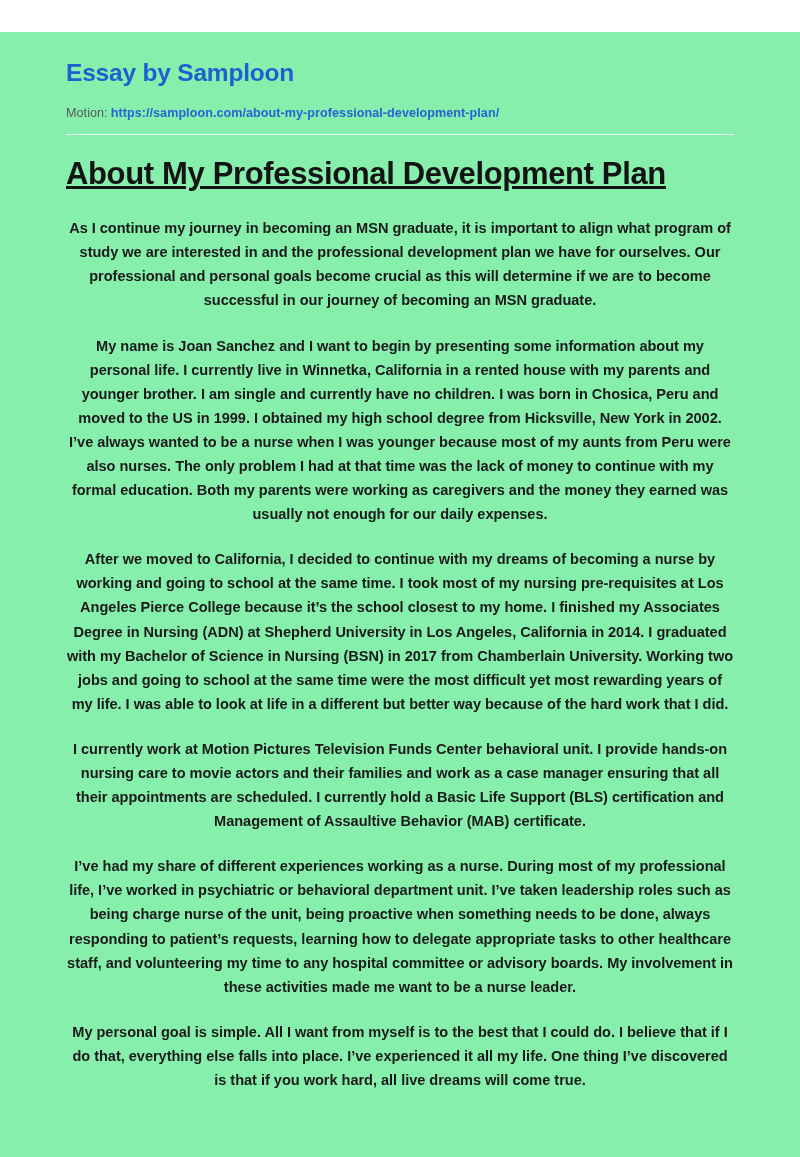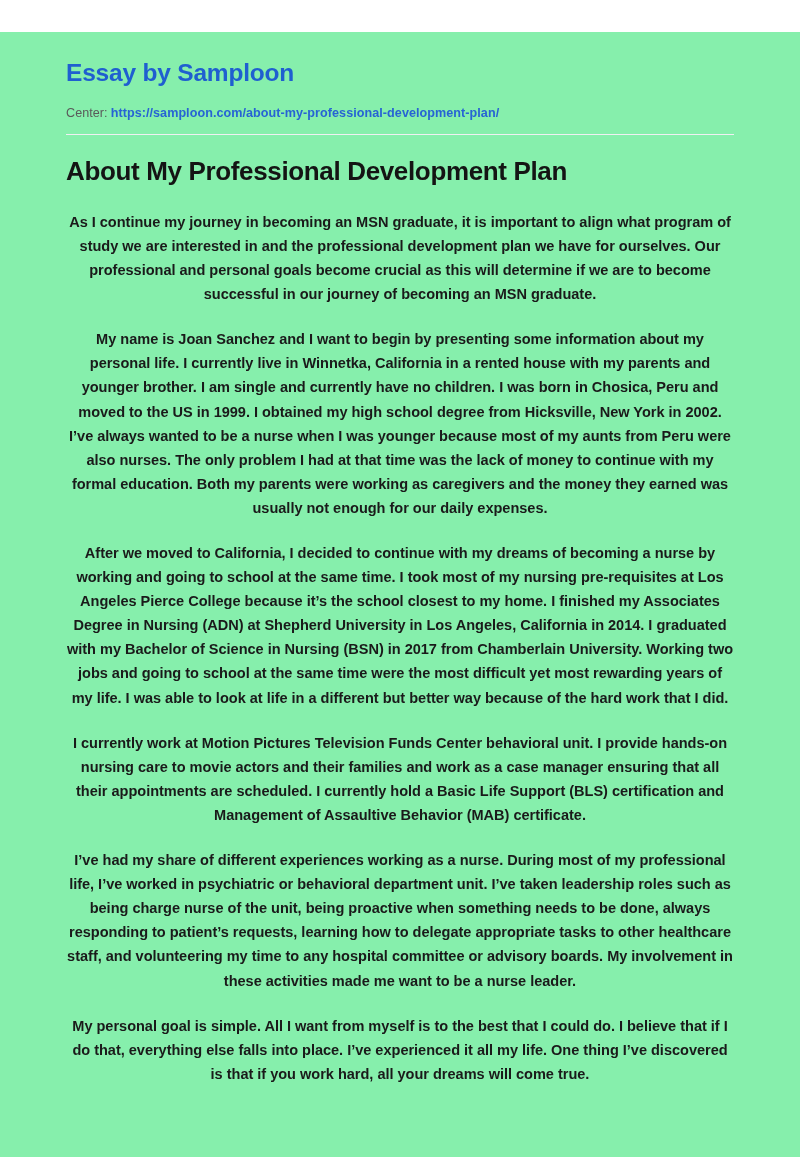--- a/index.html
+++ b/index.html
@@ -56,26 +56,27 @@
   .divider {
     margin: 14px 66px 0 66px;
     height: 1px;
     background: #f0f0f2;
     border: 0;
   }
   .content {
     padding: 20px 66px 0 66px;
   }
   .doc-title {
-    font-size: 26px;
+    font-size: 31px;
     font-weight: bold;
     color: #141414;
     letter-spacing: -0.35px;
     margin: 0 0 22px 0;
     line-height: 1.25;
+    text-decoration: underline;
   }
   .para {
     font-size: 14.55px;
     line-height: 24.1px;
     color: #1a1a1a;
     font-weight: 600;
     margin: 0 0 21px 0;
     text-align: center;
     letter-spacing: -0.02px;
   }
@@ -84,30 +85,30 @@
   }
 </style>
 </head>
 <body>
 
 <div class="page">
 
   <div class="header">
     <div class="brand">Essay by Samploon</div>
     <div class="source-line">
-      <span class="source-label">Center:</span><a class="source-url" href="#">https://samploon.com/about-my-professional-development-plan/</a>
+      <span class="source-label">Motion:</span><a class="source-url" href="#">https://samploon.com/about-my-professional-development-plan/</a>
     </div>
   </div>
 
   <hr class="divider">
 
   <div class="content">
     <h1 class="doc-title">About My Professional Development Plan</h1>
 
     <p class="para">As I continue my journey in becoming an MSN graduate, it is important to align what program of study we are interested in and the professional development plan we have for ourselves. Our professional and personal goals become crucial as this will determine if we are to become successful in our journey of becoming an MSN graduate.</p>
     <p class="para">My name is Joan Sanchez and I want to begin by presenting some information about my personal life. I currently live in Winnetka, California in a rented house with my parents and younger brother. I am single and currently have no children. I was born in Chosica, Peru and moved to the US in 1999. I obtained my high school degree from Hicksville, New York in 2002. I’ve always wanted to be a nurse when I was younger because most of my aunts from Peru were also nurses. The only problem I had at that time was the lack of money to continue with my formal education. Both my parents were working as caregivers and the money they earned was usually not enough for our daily expenses.</p>
     <p class="para">After we moved to California, I decided to continue with my dreams of becoming a nurse by working and going to school at the same time. I took most of my nursing pre-requisites at Los Angeles Pierce College because it’s the school closest to my home. I finished my Associates Degree in Nursing (ADN) at Shepherd University in Los Angeles, California in 2014. I graduated with my Bachelor of Science in Nursing (BSN) in 2017 from Chamberlain University. Working two jobs and going to school at the same time were the most difficult yet most rewarding years of my life. I was able to look at life in a different but better way because of the hard work that I did.</p>
     <p class="para">I currently work at Motion Pictures Television Funds Center behavioral unit. I provide hands-on nursing care to movie actors and their families and work as a case manager ensuring that all their appointments are scheduled. I currently hold a Basic Life Support (BLS) certification and Management of Assaultive Behavior (MAB) certificate.</p>
     <p class="para">I’ve had my share of different experiences working as a nurse. During most of my professional life, I’ve worked in psychiatric or behavioral department unit. I’ve taken leadership roles such as being charge nurse of the unit, being proactive when something needs to be done, always responding to patient’s requests, learning how to delegate appropriate tasks to other healthcare staff, and volunteering my time to any hospital committee or advisory boards. My involvement in these activities made me want to be a nurse leader.</p>
-    <p class="para">My personal goal is simple. All I want from myself is to the best that I could do. I believe that if I do that, everything else falls into place. I’ve experienced it all my life. One thing I’ve discovered is that if you work hard, all your dreams will come true.</p>
+    <p class="para">My personal goal is simple. All I want from myself is to the best that I could do. I believe that if I do that, everything else falls into place. I’ve experienced it all my life. One thing I’ve discovered is that if you work hard, all live dreams will come true.</p>
   </div>
 
 </div>
 
 </body></html>

